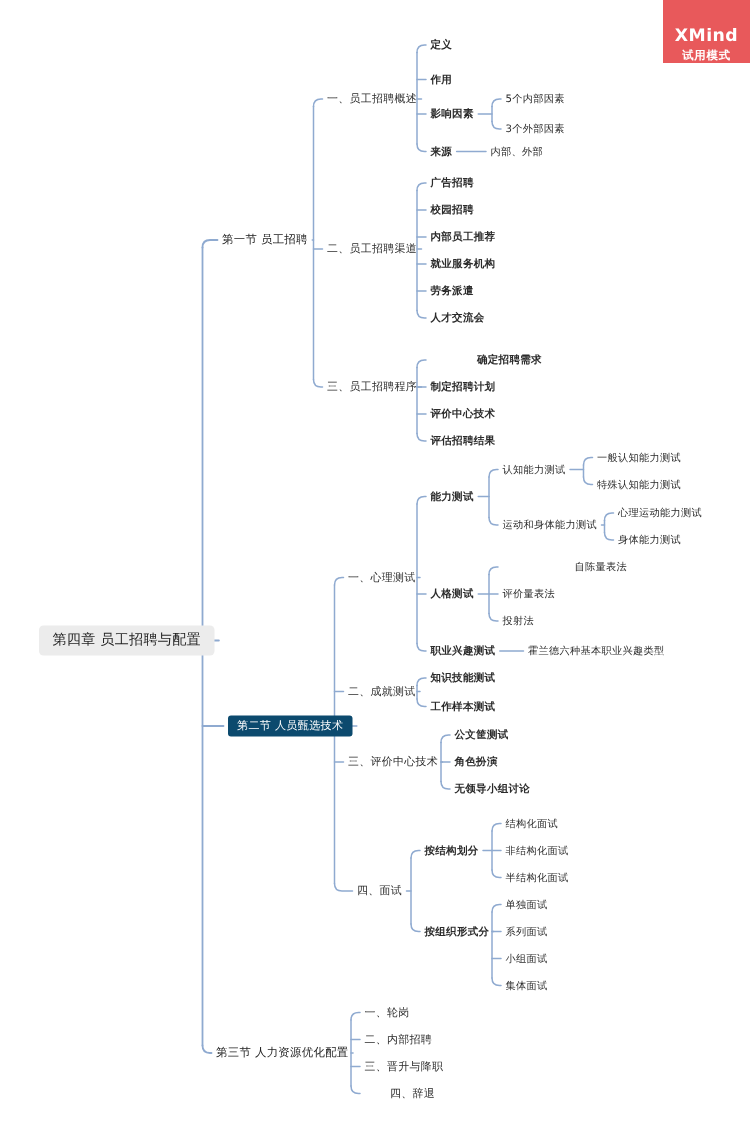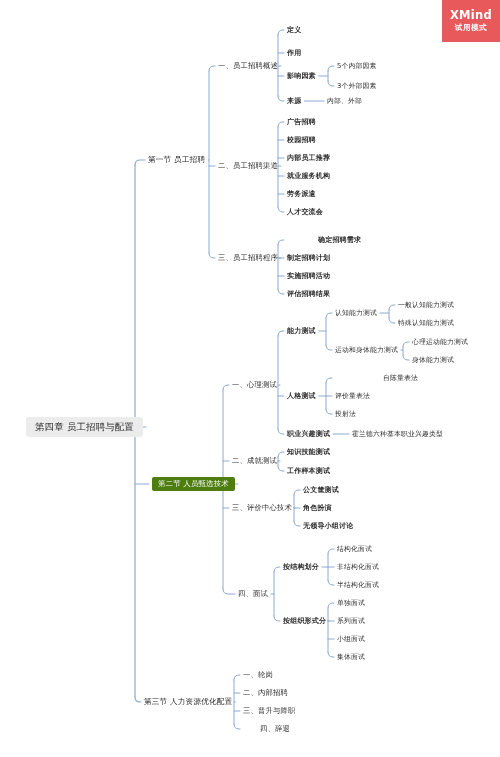--- a/index.html
+++ b/index.html
@@ -35,41 +35,41 @@
     border-radius: 3px;
     padding: 5px 9px;
     font-size: 9.4px;
     color: #1f1f1f;
   }
   .node-section {
     font-size: 7.6px;
     color: #222222;
   }
   .node-section-hl {
-    background: #4d7c0f;
+    background: #0c4a6e;
     color: #ffffff;
     border-radius: 2px;
     padding: 3.5px 6px;
     font-size: 7.4px;
   }
   .node-lv2 { font-size: 7.3px; }
   .node-lv3 { font-size: 7.0px; font-weight: bold; }
   .node-lv4 { font-size: 6.8px; }
 
   #xmind-badge {
     position: absolute;
     right: 0px;
     top: 0px;
     width: 58px;
     height: 42px;
     background: #e8595b;
     display: flex;
     flex-direction: column;
     align-items: center;
-    justify-content: center;
+    justify-content: flex-end;
     color: #ffffff;
   }
   #xmind-badge .bt {
     font-size: 11.5px;
     font-weight: bold;
     letter-spacing: 0.3px;
     line-height: 1.1;
   }
   #xmind-badge .bs {
     font-size: 7.6px;
@@ -203,21 +203,21 @@
       <div class="node-label node-lv2" style="left: 218px; top: 162.352px;">二、员工招聘渠道</div>
       <div class="node-label node-lv3" style="left: 287px; top: 118.5px;">广告招聘</div>
       <div class="node-label node-lv3" style="left: 287px; top: 136.5px;">校园招聘</div>
       <div class="node-label node-lv3" style="left: 287px; top: 154.5px;">内部员工推荐</div>
       <div class="node-label node-lv3" style="left: 287px; top: 172.5px;">就业服务机构</div>
       <div class="node-label node-lv3" style="left: 287px; top: 190.5px;">劳务派遣</div>
       <div class="node-label node-lv3" style="left: 287px; top: 208.5px;">人才交流会</div>
       <div class="node-label node-lv2" style="left: 218px; top: 254.352px;">三、员工招聘程序</div>
       <div class="node-label node-lv3" style="left: 287px; top: 236.5px; margin-left: 31px;">确定招聘需求</div>
       <div class="node-label node-lv3" style="left: 287px; top: 254.5px;">制定招聘计划</div>
-      <div class="node-label node-lv3" style="left: 287px; top: 272.5px;">实施招聘活动</div>
+      <div class="node-label node-lv3" style="left: 287px; top: 272.5px;">评价中心技术</div>
       <div class="node-label node-lv3" style="left: 287px; top: 290.5px;">评估招聘结果</div>
       <div class="node-label node-section-hl" style="left: 152px; top: 476.797px;">第二节 人员甄选技术</div>
       <div class="node-label node-lv2" style="left: 232px; top: 381.352px;">一、心理测试</div>
       <div class="node-label node-lv3" style="left: 287px; top: 327.5px;">能力测试</div>
       <div class="node-label node-lv4" style="left: 335px; top: 309.602px;">认知能力测试</div>
       <div class="node-label node-lv4" style="left: 398px; top: 301.602px;">一般认知能力测试</div>
       <div class="node-label node-lv4" style="left: 398px; top: 319.602px;">特殊认知能力测试</div>
       <div class="node-label node-lv4" style="left: 335px; top: 346.602px;">运动和身体能力测试</div>
       <div class="node-label node-lv4" style="left: 412px; top: 338.602px;">心理运动能力测试</div>
       <div class="node-label node-lv4" style="left: 412px; top: 356.602px;">身体能力测试</div>

